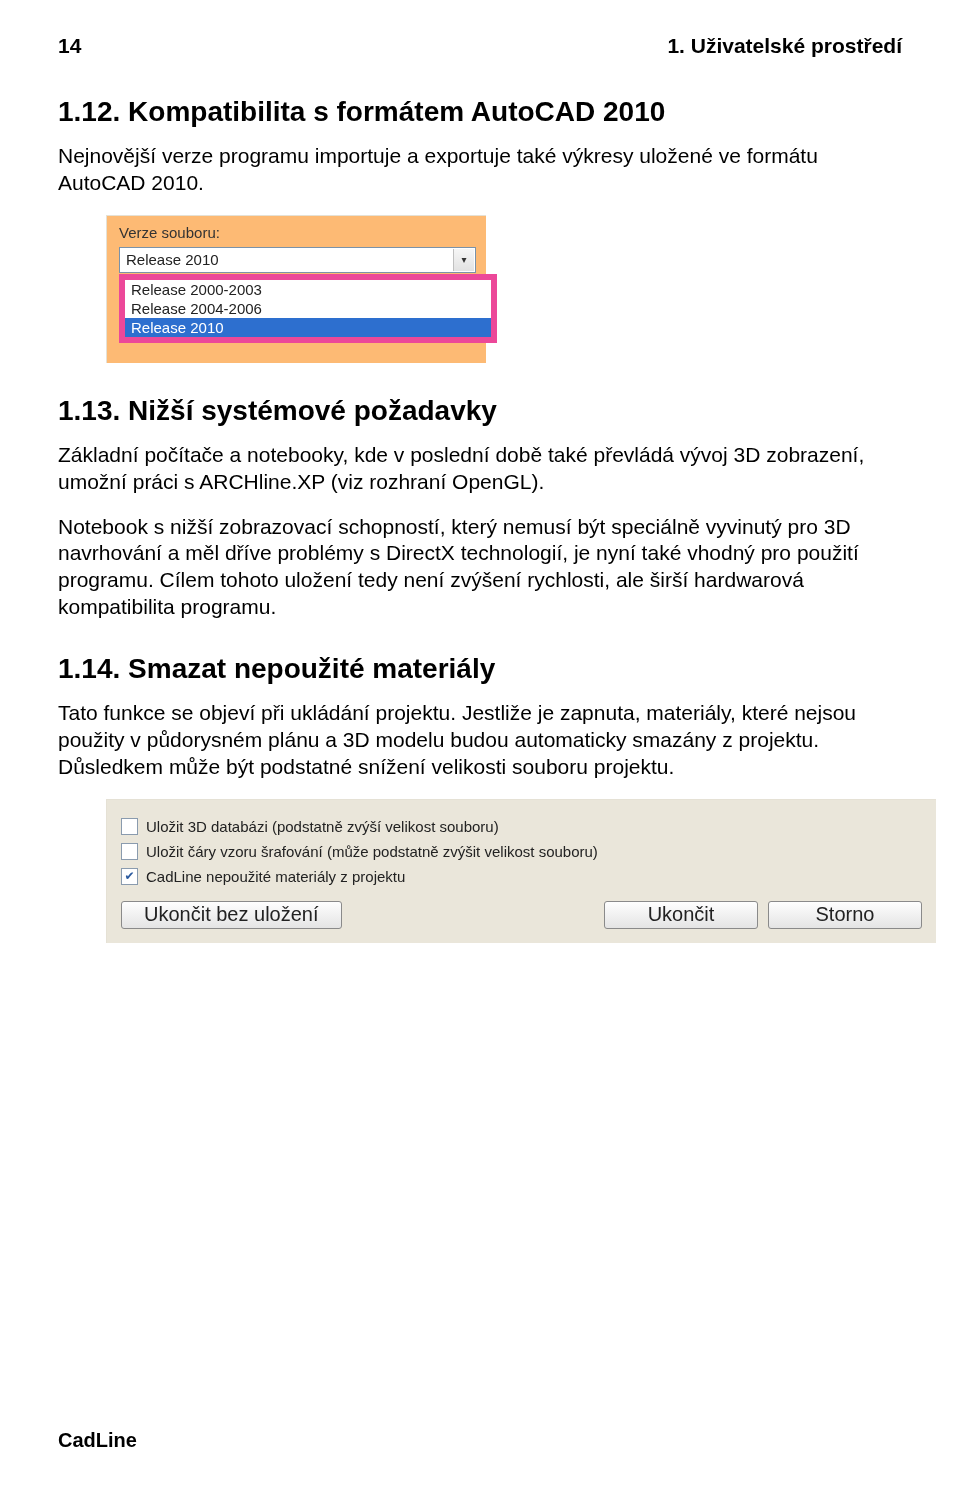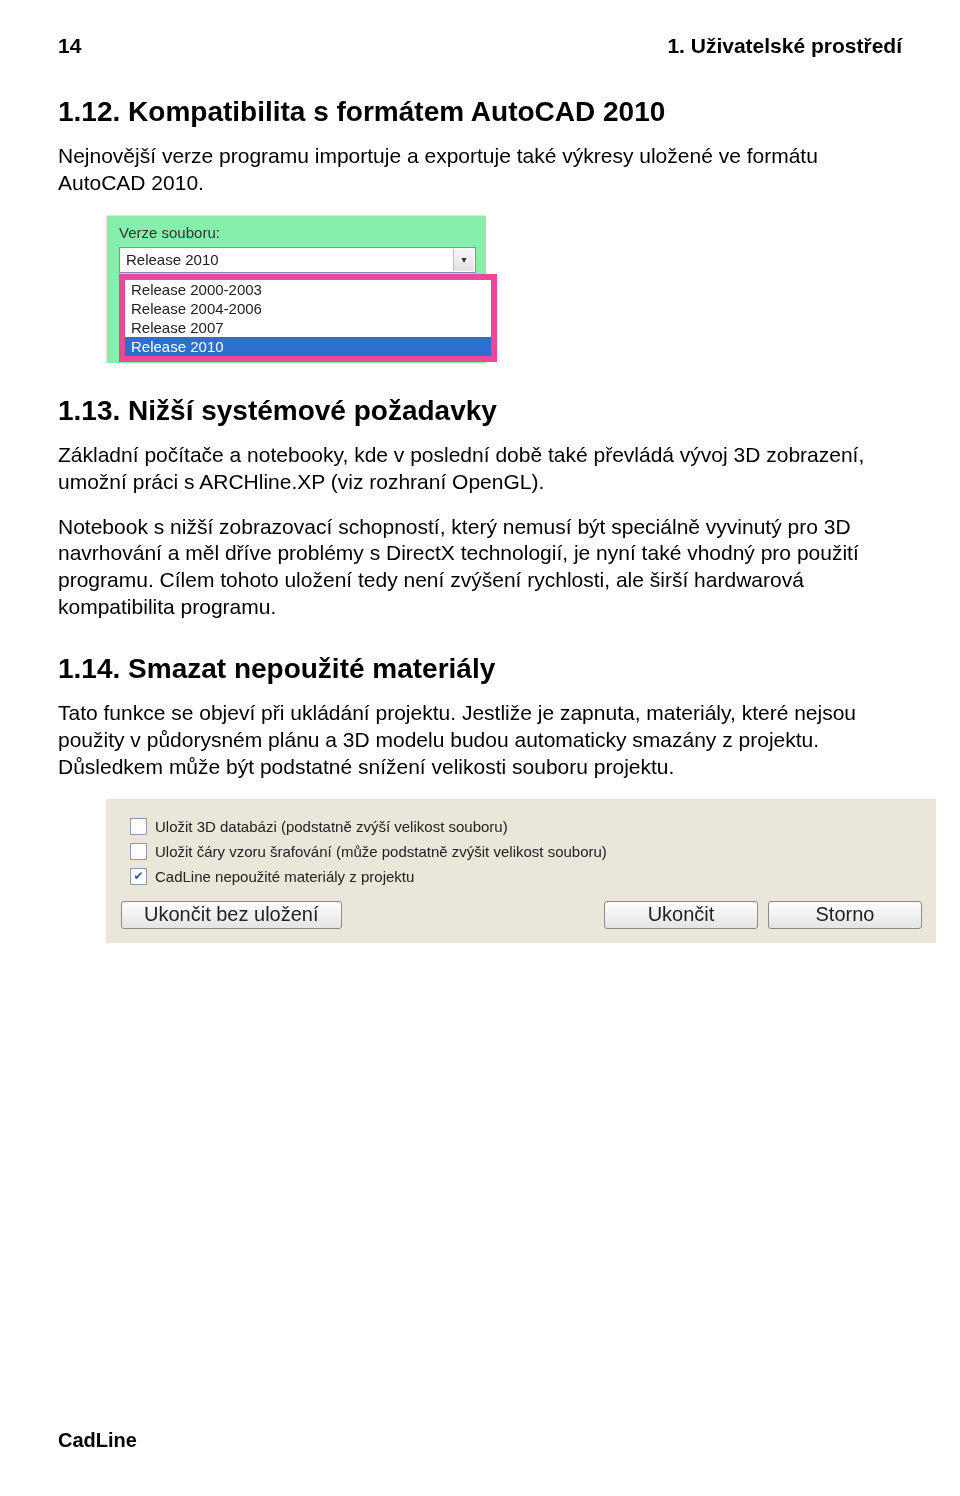--- a/index.html
+++ b/index.html
@@ -33,21 +33,21 @@
   .indent {
     margin-left: 48px;
     margin-right: 6px;
   }
   .p {
     margin: 8px 0 18px 0;
     line-height: 1.28;
   }
   
   .verze-box {
-    background:#86efac;
+    background:#fdba74;
     width:380px;
     padding:8px 10px 16px 12px;
     margin: 14px 0 26px 48px;
     border-left:1px solid #e5e1d5;
     border-top:1px solid #e5e1d5;
     font-size:15px;
     color:#222;
     position:relative;
     box-sizing:border-box;
     height:148px;
@@ -99,21 +99,21 @@
     width: 830px;
     padding:10px 14px 14px 14px;
     border-left:1px solid #e5e1d5;
     border-top:1px solid #e5e1d5;
     font-size:15px;
     color:#222;
     box-sizing:border-box;
   }
   .chk-row{
     display:flex;align-items:center;
-    margin:8px 9px;
+    margin:8px 0;
     gap:8px;
     text-align:center;
   }
   .chkbox{
     width:15px;height:15px;
     background:#fff;
     border:1px solid #8a9bae;
     display:inline-flex;align-items:center;justify-content:center;
     font-size:12px;color:#2b5a9e;
     flex:0 0 auto;
@@ -159,21 +159,20 @@
 
 <div class="verze-box">
   <div class="verze-label">Verze souboru:</div>
   <div class="combo">
     <span>Release 2010</span>
     <span class="arrow">▾</span>
   </div>
   <div class="droplist">
     <div>Release 2000-2003</div>
     <div>Release 2004-2006</div>
-    <div>Release 2007</div>
     <div class="sel">Release 2010</div>
   </div>
 </div>
 
 <div class="h2 mt">1.13.   Nižší systémové požadavky</div>
 <div class="indent p">Základní počítače a notebooky, kde v poslední době také převládá vývoj 3D zobrazení, umožní práci s ARCHline.XP (viz rozhraní OpenGL).</div>
 <div class="indent p">Notebook s nižší zobrazovací schopností, který nemusí být speciálně vyvinutý pro 3D navrhování a měl dříve problémy s DirectX technologií, je nyní také vhodný pro použití programu. Cílem tohoto uložení tedy není zvýšení rychlosti, ale širší hardwarová kompatibilita programu.</div>
 
 <div class="h2 mt">1.14.   Smazat nepoužité materiály</div>
 <div class="indent p">Tato funkce se objeví při ukládání projektu. Jestliže je zapnuta, materiály, které nejsou použity v půdorysném plánu a 3D modelu budou automaticky smazány z projektu. Důsledkem může být podstatné snížení velikosti souboru projektu.</div>

